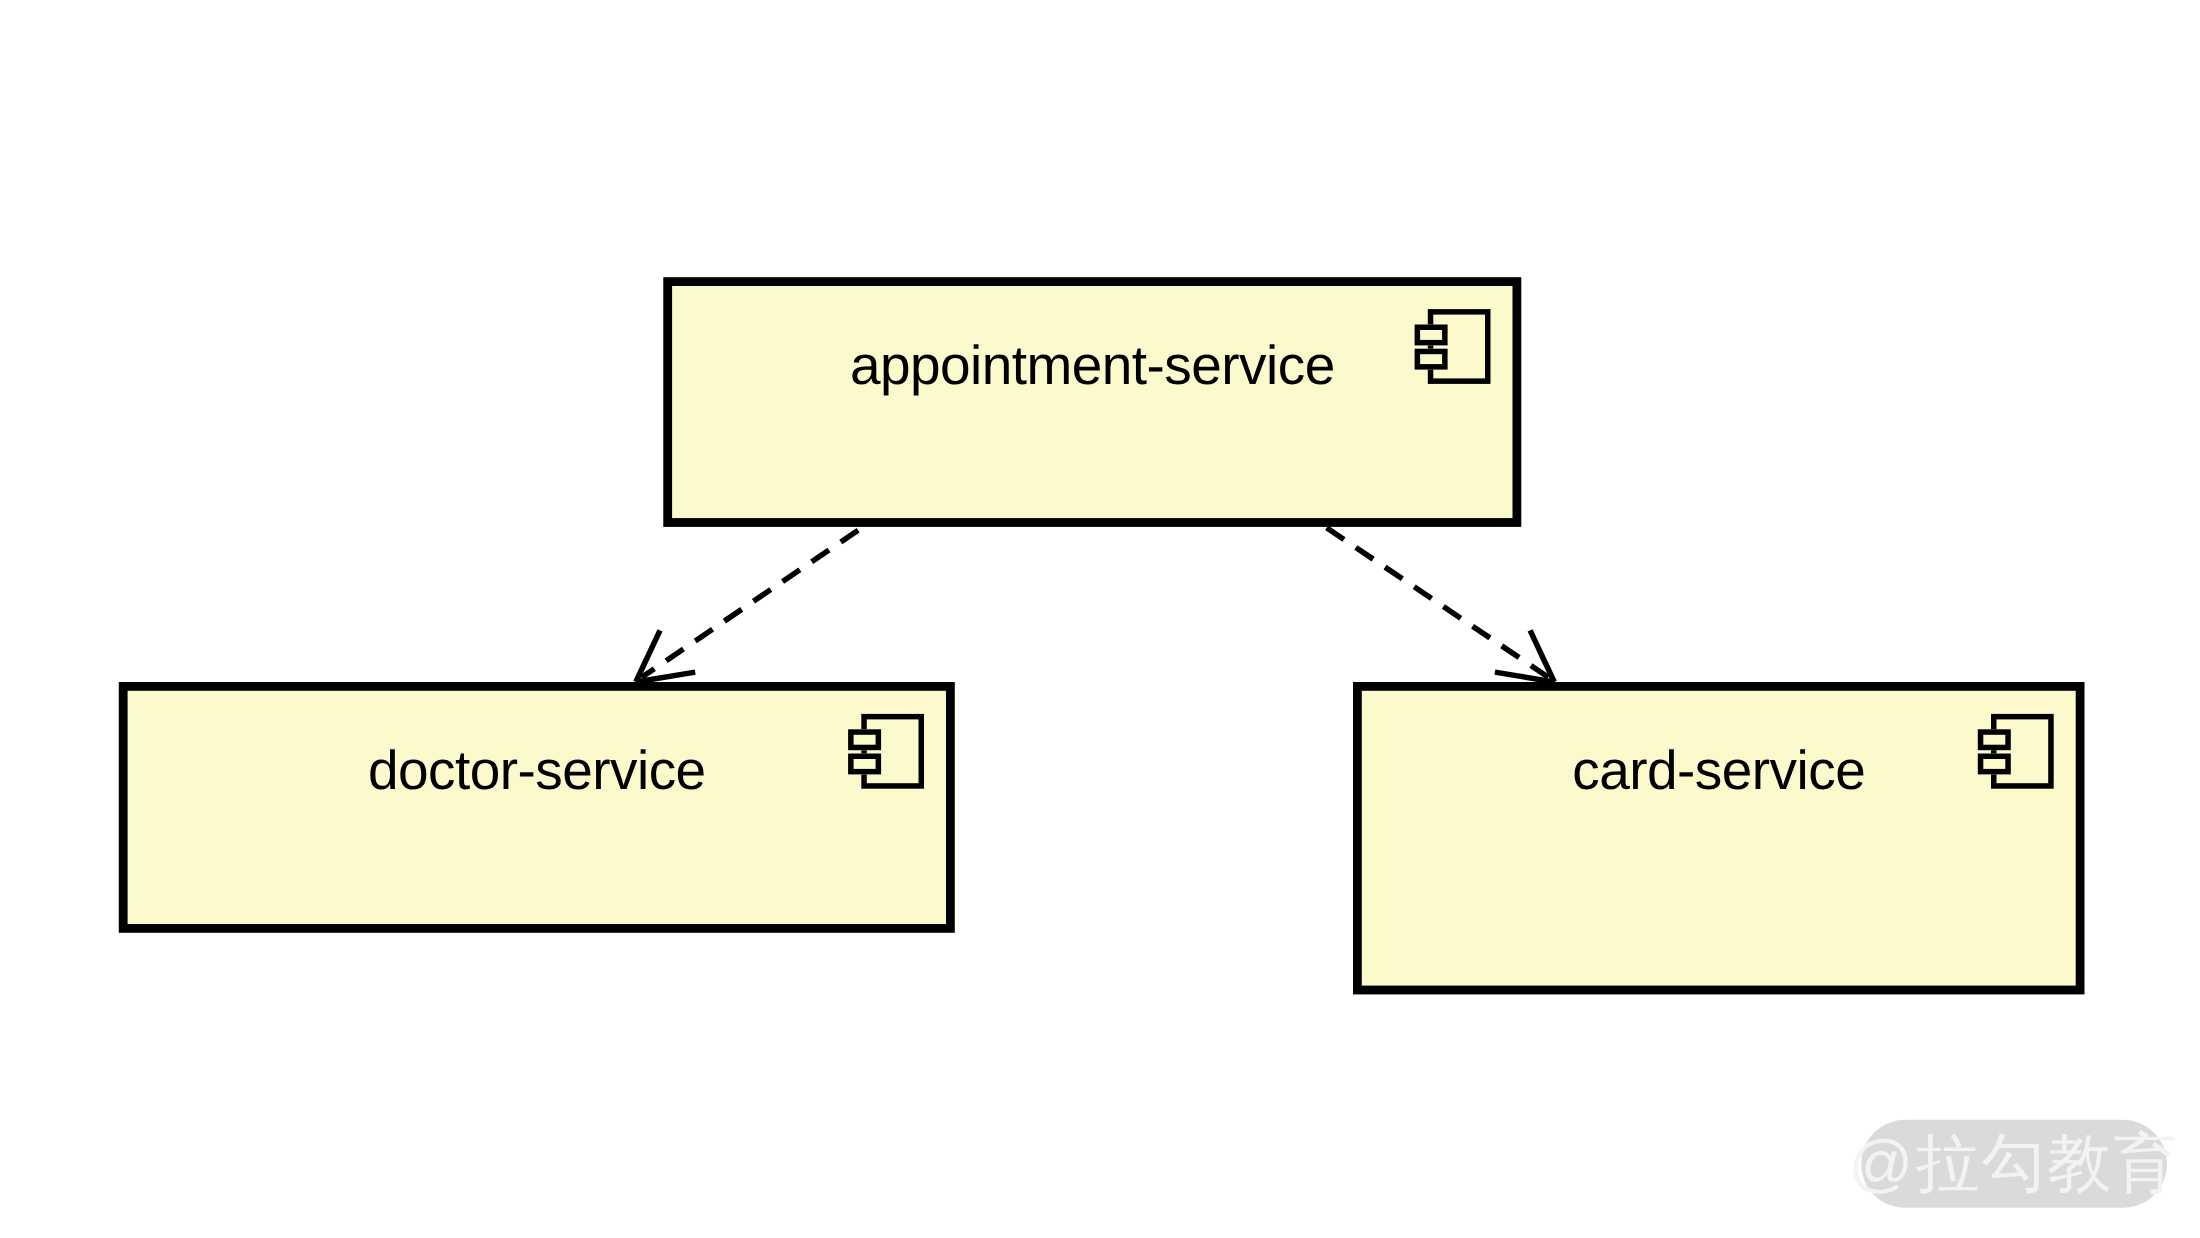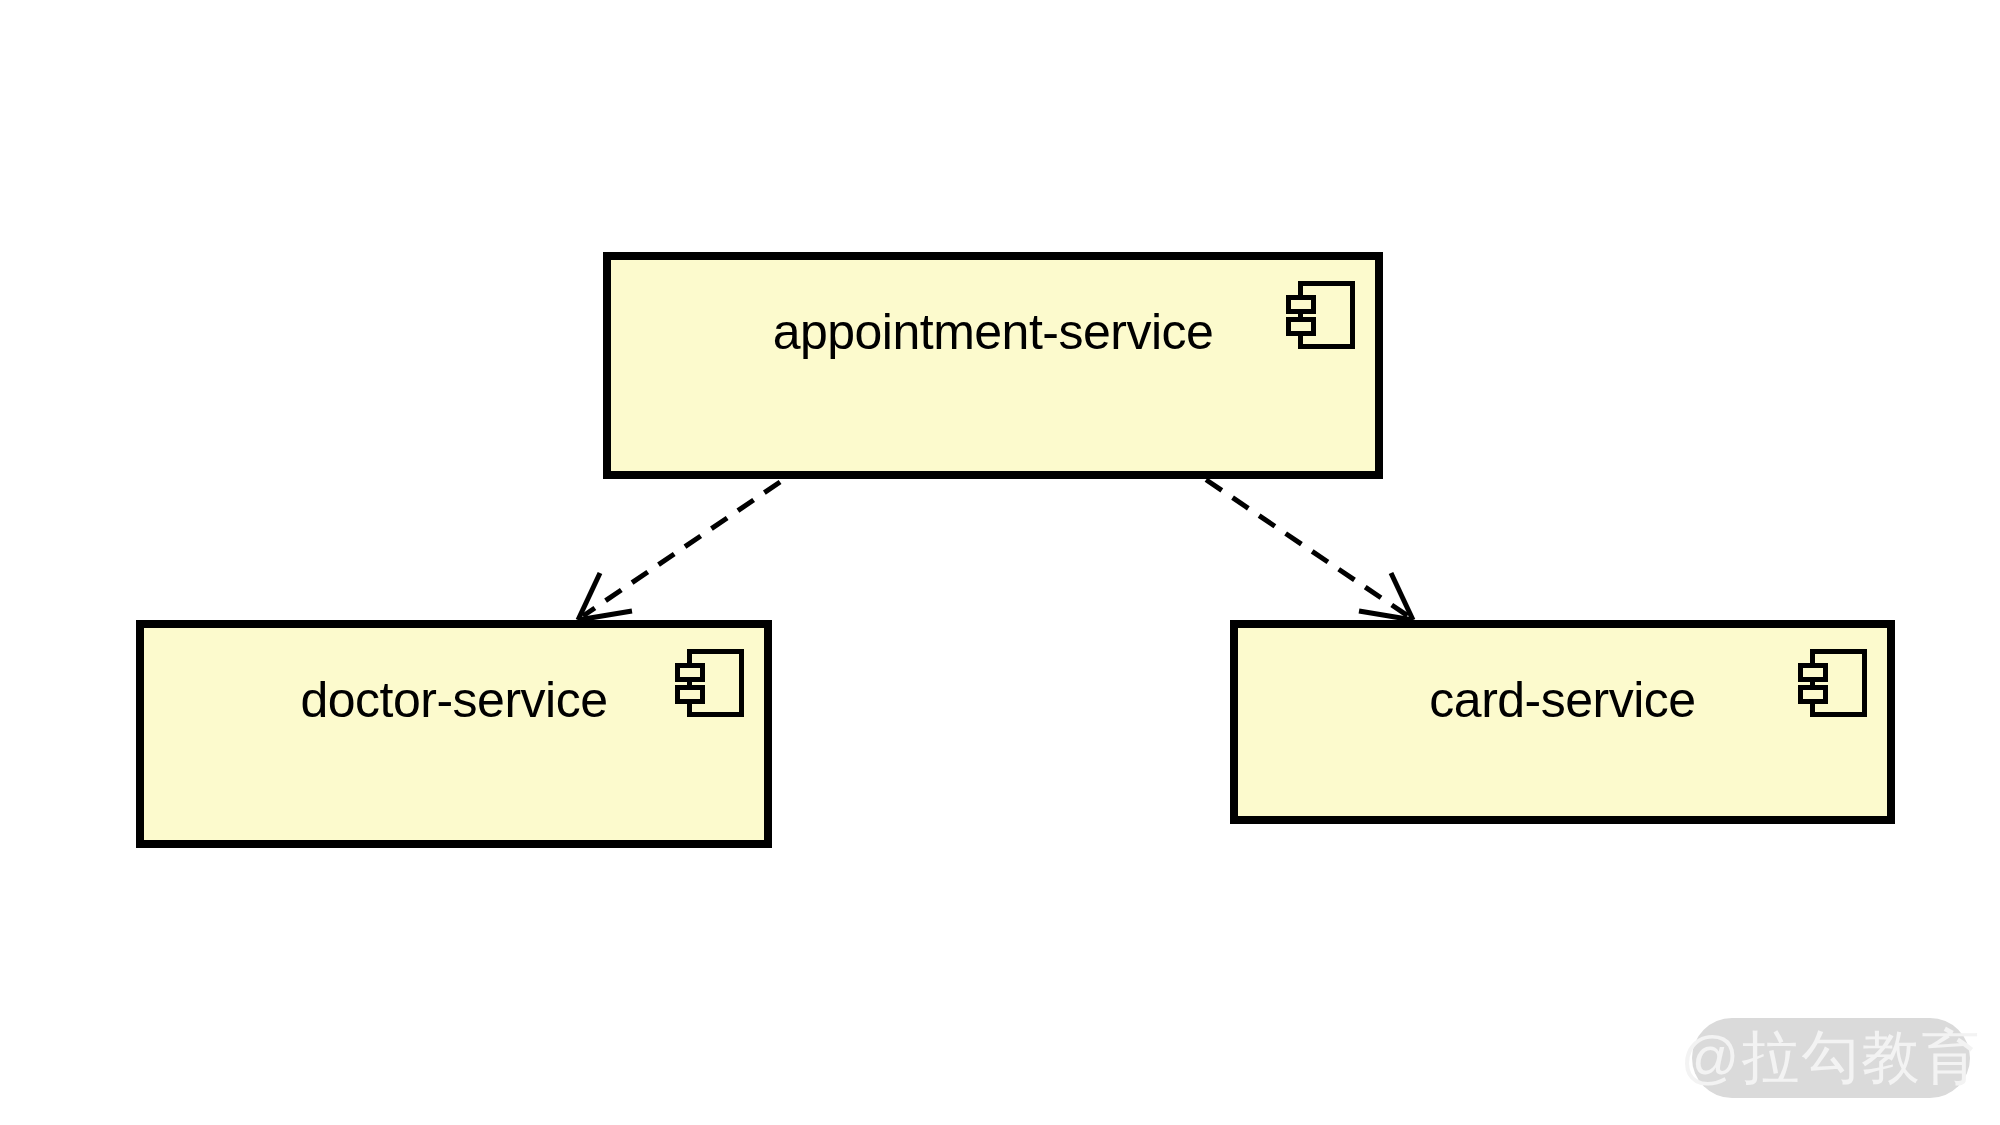--- a/index.html
+++ b/index.html
@@ -24,22 +24,22 @@
     top: 44px;
     text-align: center;
     font-size: 50px;
     letter-spacing: -0.5px;
     line-height: 56px;
     color: var(--text, #000000);
     white-space: nowrap;
   }
 
   #node-appointment { left: 603px; top: 220px; width: 780px; height: 227px; margin-top: 32px; }
-  #node-doctor      { left: 108px; top: 620px; width: 636px; height: 228px; margin-left: 28px; }
-  #node-card        { left: 1230px; top: 620px; width: 665px; height: 204px; }
+  #node-doctor      { left: 108px; top: 620px; width: 760px; height: 228px; }
+  #node-card        { left: 1230px; top: 620px; width: 665px; height: 284px; }
 
   
   .uml-icon {
     position: absolute;
     top: 21px; right: 20px;
     width: 69px; height: 68px;
   }
   .uml-icon .icon-body {
     position: absolute;
     left: 12px; top: 0;

